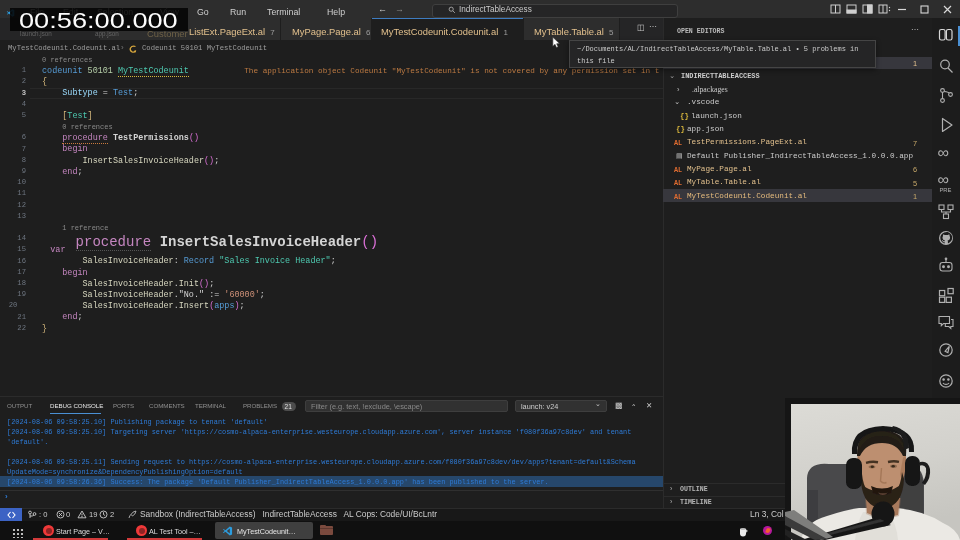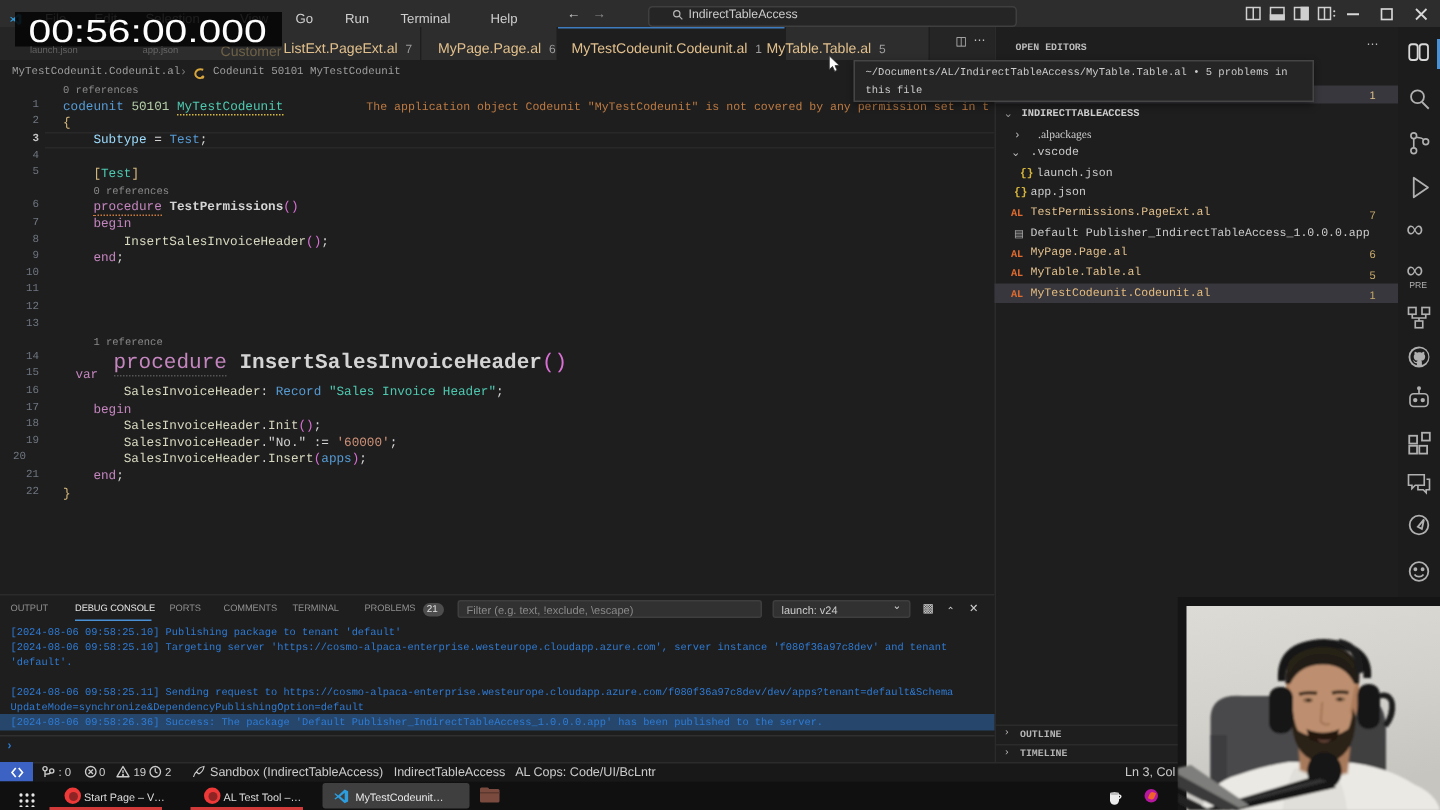--- a/index.html
+++ b/index.html
@@ -49,21 +49,21 @@
     <div class="abs" style="left:0;top:18px;width:663px;height:22px;background:#252526;"></div>
     <div class="abs" style="left:100px;top:18px;width:180px;height:22px;background:#2d2d2d;border-right:1px solid #1e1e1e;"></div>
     <div class="abs" style="left:147px;top:28.4px;font-size:9.4px;color:#6e6147;">Customer</div>
     <div class="abs" style="left:189px;top:26px;font-size:9.4px;color:#e2c08d;">ListExt.PageExt.al&nbsp;&nbsp;<span style="font-size:8px;color:#9d9d9d;">7</span></div>
     <div class="abs" style="left:281px;top:18px;width:90px;height:22px;background:#2d2d2d;border-right:1px solid #1e1e1e;"></div>
     <div class="abs" style="left:292px;top:26px;font-size:9.4px;color:#e2c08d;">MyPage.Page.al&nbsp;&nbsp;<span style="font-size:8px;color:#9d9d9d;">6</span></div>
     <div class="abs" style="left:372px;top:18px;width:151px;height:22px;background:#1e1e1e;border-right:1px solid #1e1e1e;"></div>
     <div class="abs" style="left:372px;top:18px;width:151px;height:1px;background:#3e7cc0;"></div>
     <div class="abs" style="left:381px;top:26px;font-size:9.4px;color:#e2c08d;">MyTestCodeunit.Codeunit.al&nbsp;&nbsp;<span style="font-size:8px;color:#9d9d9d;">1</span></div>
     <div class="abs" style="left:524px;top:18px;width:95px;height:22px;background:#2d2d2d;border-right:1px solid #1e1e1e;"></div>
-    <div class="abs" style="left:511px;top:26px;font-size:9.4px;color:#e2c08d;">MyTable.Table.al&nbsp;&nbsp;<span style="font-size:8px;color:#9d9d9d;">5</span></div>
+    <div class="abs" style="left:534px;top:26px;font-size:9.4px;color:#e2c08d;">MyTable.Table.al&nbsp;&nbsp;<span style="font-size:8px;color:#9d9d9d;">5</span></div>
     <div class="abs" style="left:637px;top:23px;font-size:8px;color:#c5c5c5;">◫</div>
     <div class="abs" style="left:649px;top:22px;font-size:8px;color:#c5c5c5;">⋯</div>
     <div class="abs" style="left:0;top:40px;width:663px;height:14px;background:#1e1e1e;"></div>
     <div class="abs mono" style="left:8px;top:44px;font-size:7.2px;color:#9f9f9f;">MyTestCodeunit.Codeunit.al</div>
     <div class="abs" style="left:121px;top:43px;font-size:8px;color:#7a7a7a;">›</div>
     <svg class="abs" style="left:129px;top:44.5px" width="8" height="8" viewBox="0 0 8 8">
 <path d="M6.5 1.5 Q3 0.5 1.5 3 Q0.5 5.5 3 6.8 Q5.5 7.8 6.8 5.5" stroke="#d7a73d" stroke-width="1.3" fill="none"></path>
 <circle cx="6" cy="6.5" r="1" fill="#d7a73d"></circle>
     </svg>
     <div class="abs mono" style="left:142px;top:44px;font-size:7.2px;color:#9f9f9f;">Codeunit 50101 MyTestCodeunit</div>

